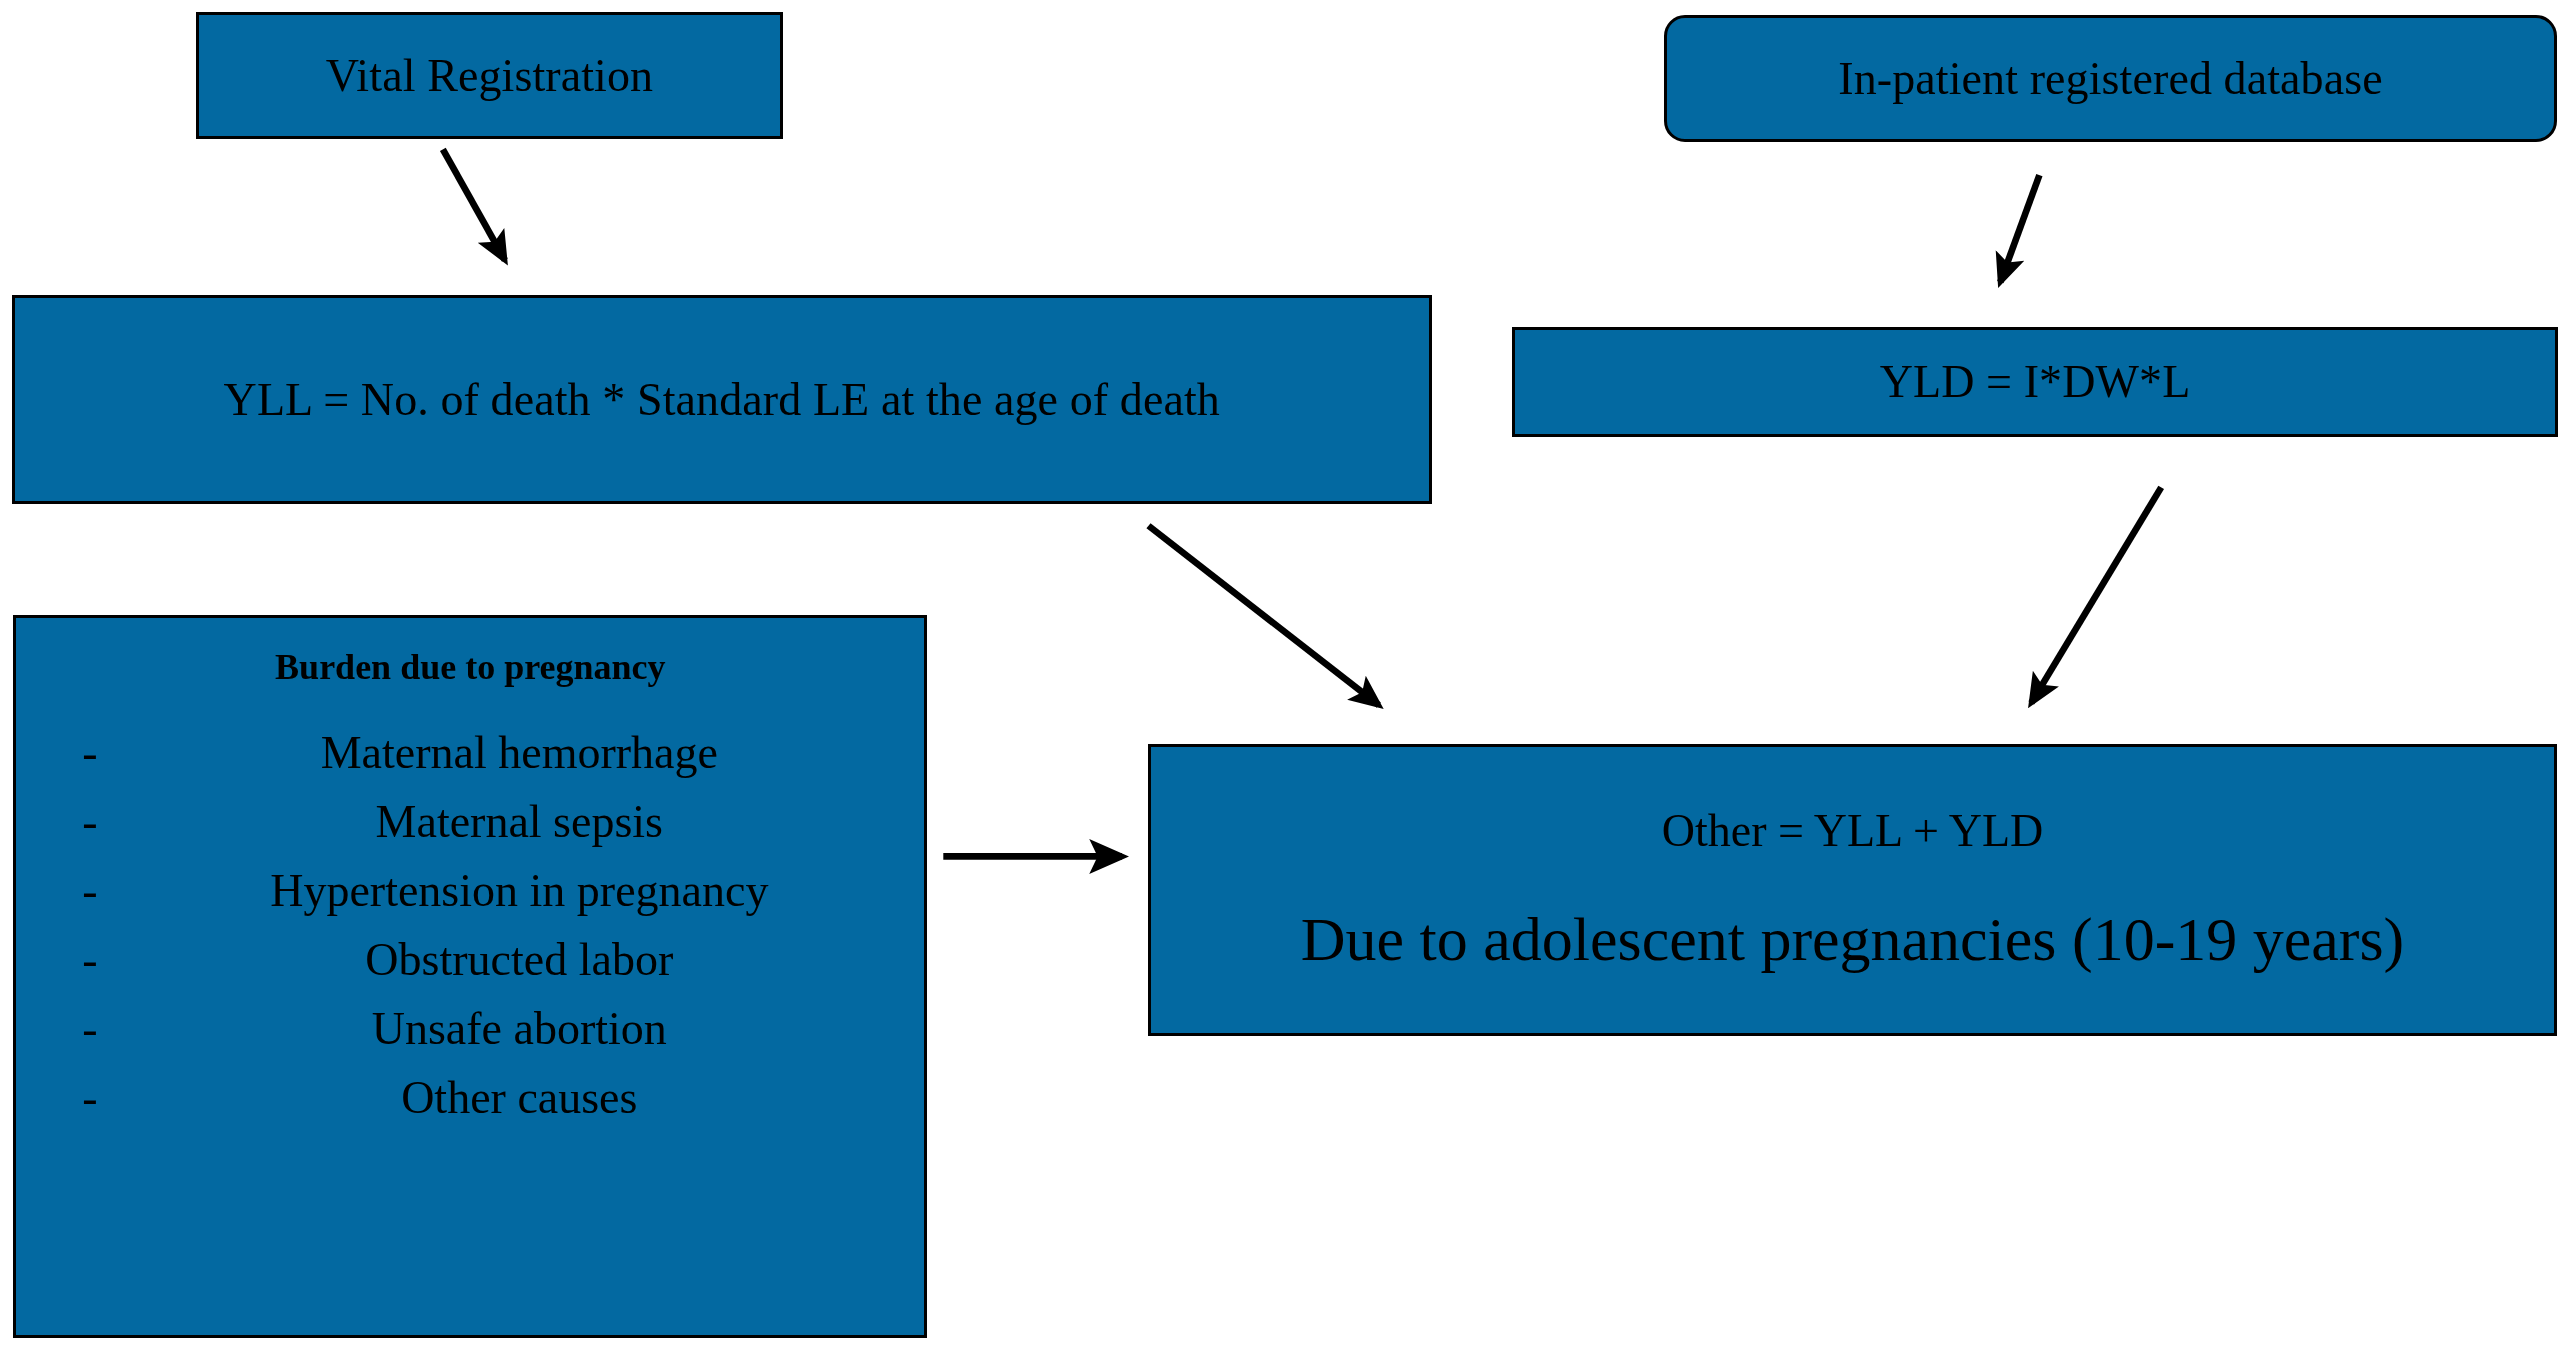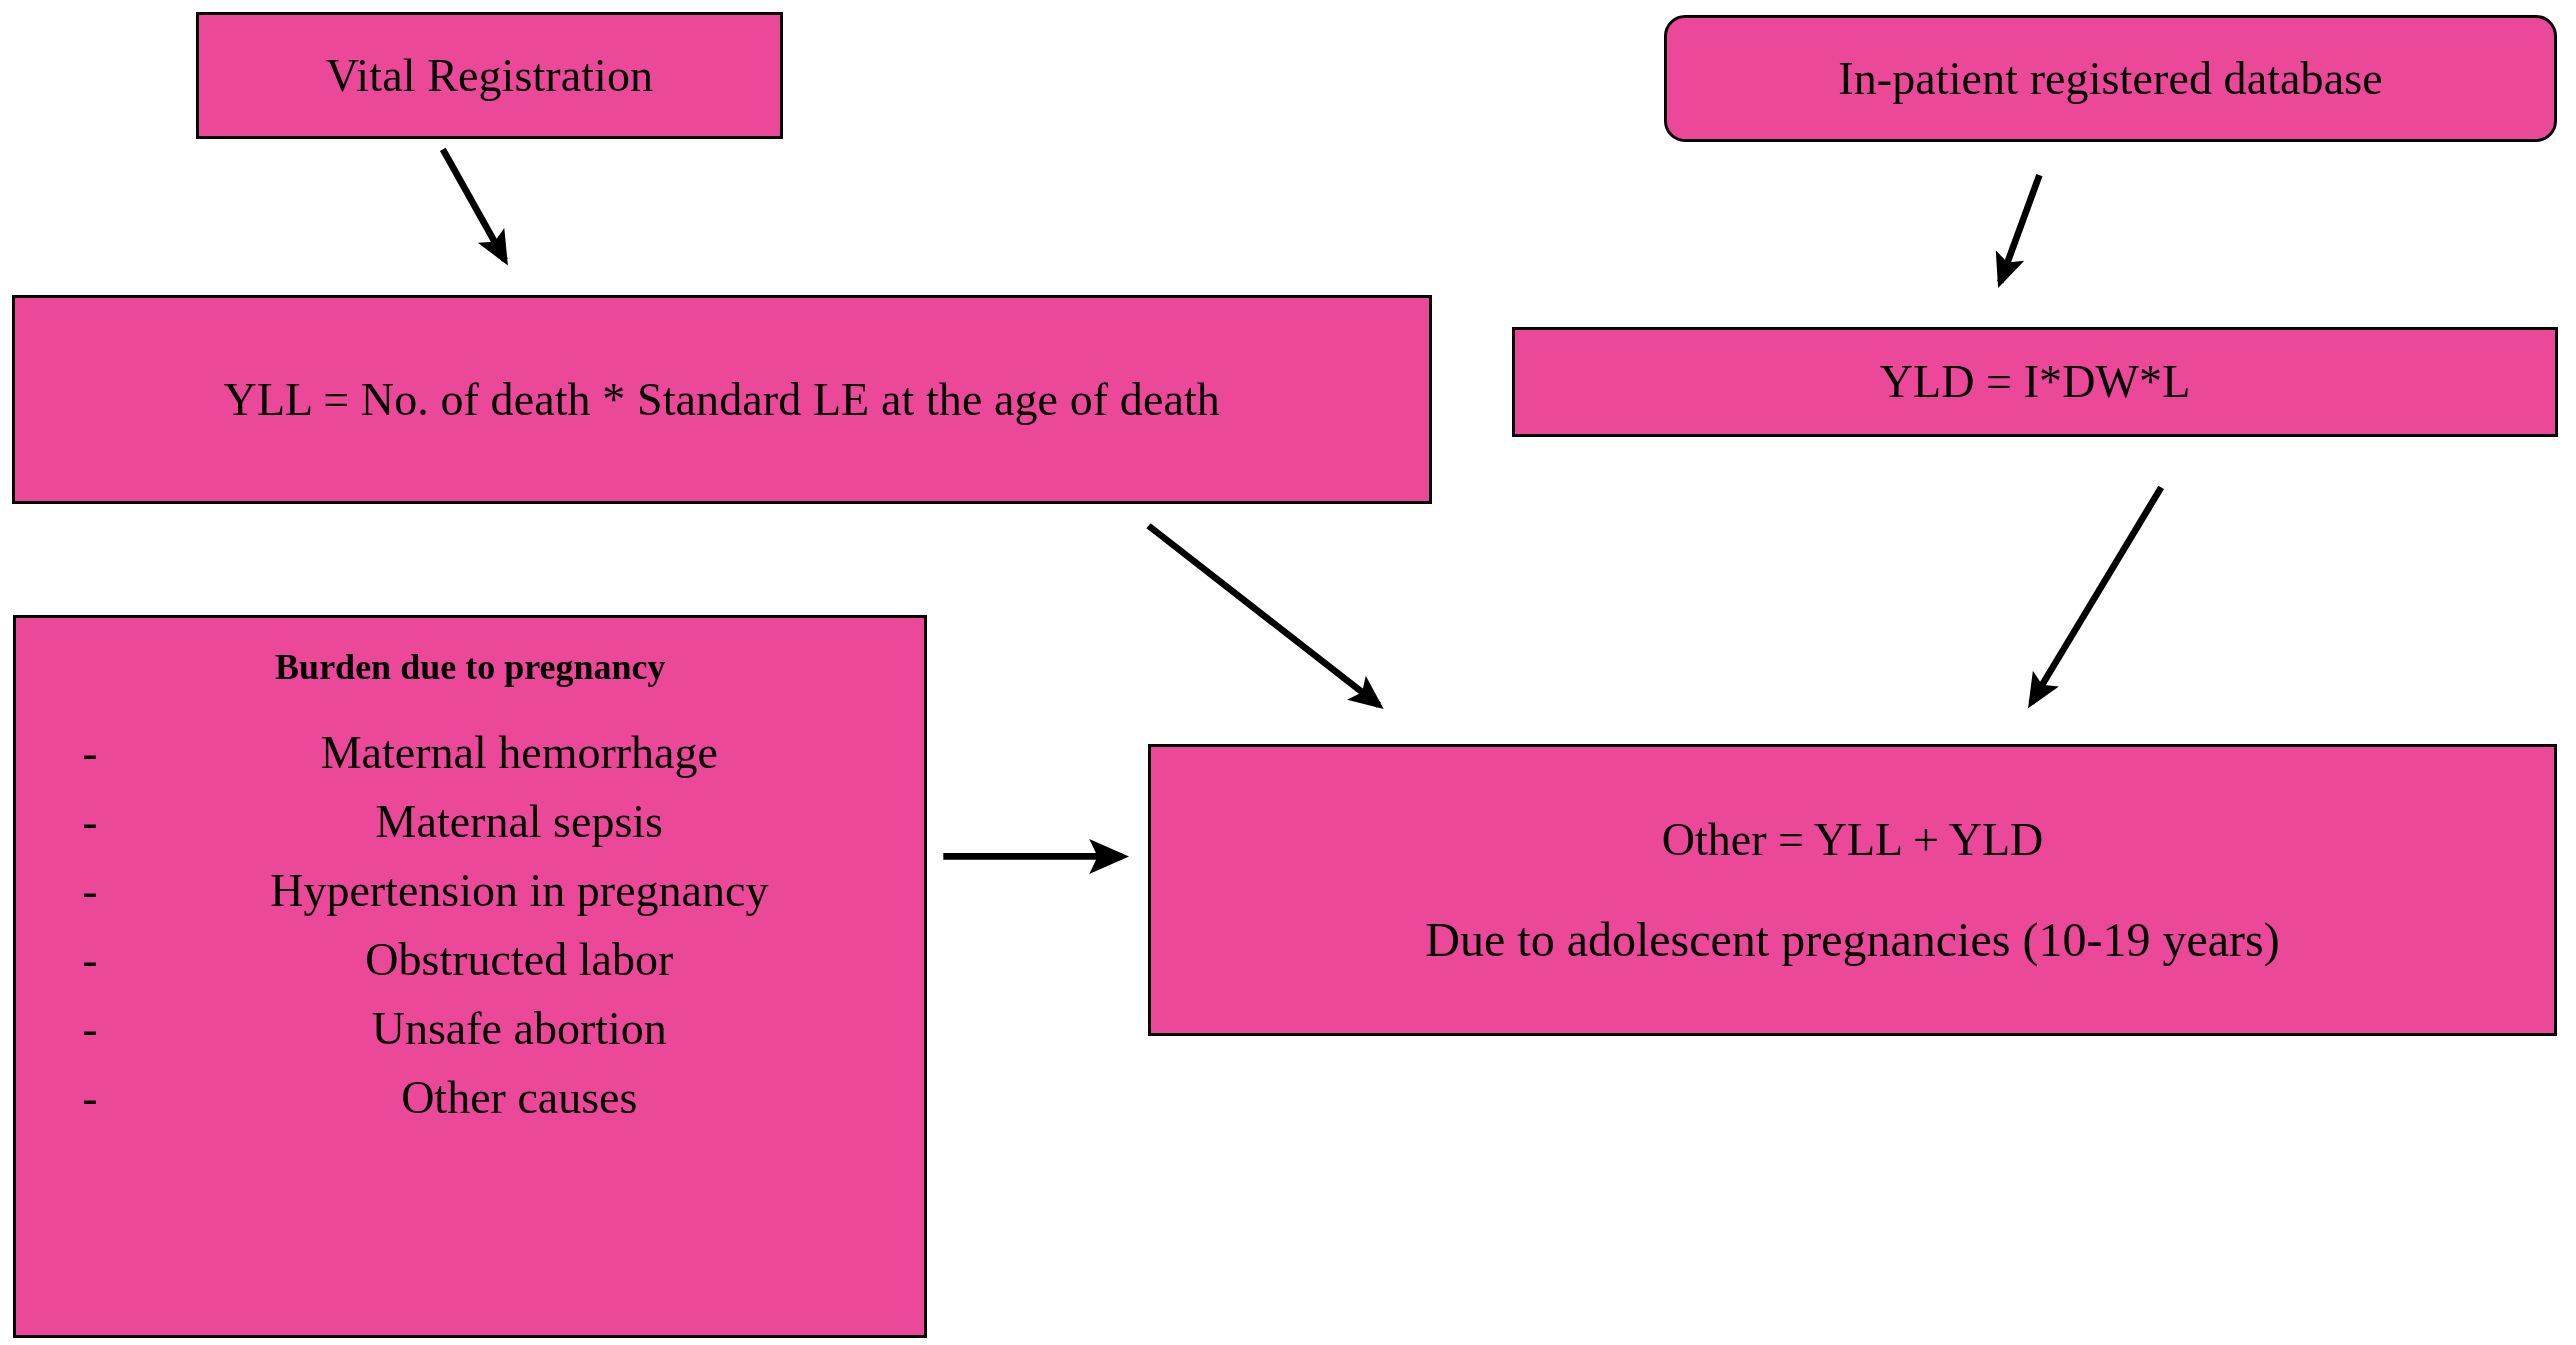--- a/index.html
+++ b/index.html
@@ -14,21 +14,21 @@
     height: 1346px;
     background: #ffffff;
     overflow: hidden;
     font-family: "Liberation Serif", "DejaVu Serif", serif;
     color: #000000;
   }
   .node {
     position: absolute;
     box-sizing: border-box;
     border: 3.7px solid #000000;
-    background: #ec4899;
+    background: #0369a1;
     display: flex;
     align-items: center;
     justify-content: center;
     text-align: center;
   }
   .node-text {
     font-size: 46px;
     line-height: 1.42;
     letter-spacing: 0.1px;
     padding: 0 19px;
@@ -54,21 +54,21 @@
     left: 1148px; top: 744px; width: 1409px; height: 292px;
     flex-direction: column;
     justify-content: center;
   }
   #node-dalys .dalys-line-1 {
     font-size: 46px;
     line-height: 1.2;
     margin-bottom: 44px;
   }
   #node-dalys .dalys-line-2 {
-    font-size: 48px;
+    font-size: 62px;
     line-height: 1.2;
   }
   
   #node-burden {
     left: 13.3px; top: 615px; width: 914px; height: 723px;
     display: block;
     padding: 0;
   }
   .burden-title {
     font-size: 36px;

